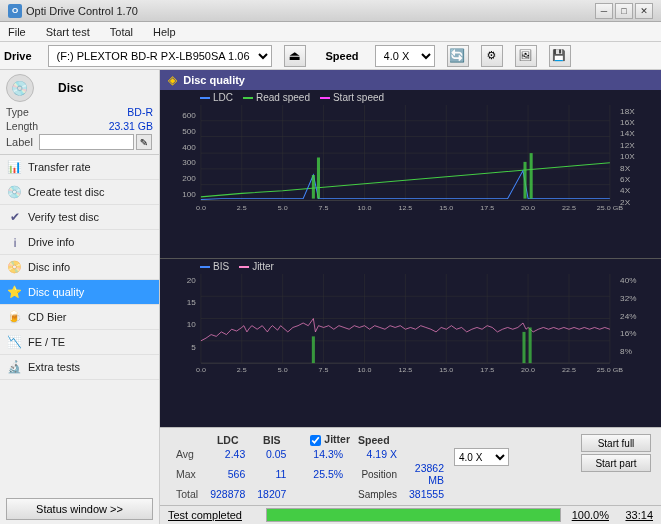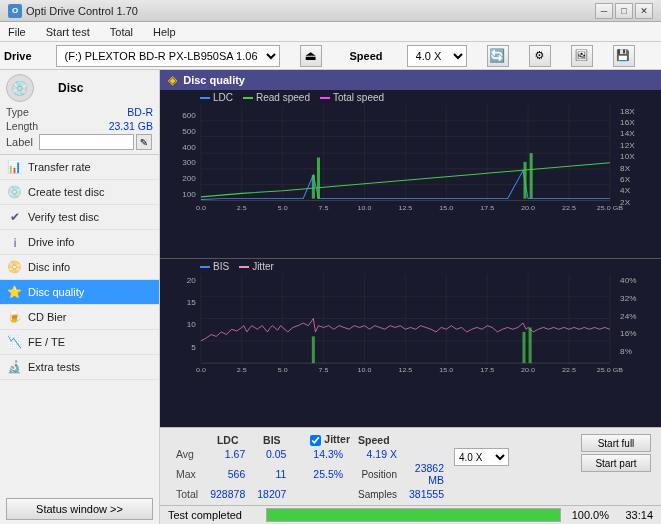--- a/index.html
+++ b/index.html
@@ -10,21 +10,21 @@
     .title-bar-left { display: flex; align-items: center; gap: 4px; font-size: 11px; color: #222; }
     .title-bar-icon { width: 14px; height: 14px; background: #4488cc; border-radius: 2px; display: flex; align-items: center; justify-content: center; color: white; font-size: 8px; font-weight: bold; }
     .title-bar-controls { display: flex; gap: 2px; }
     .title-btn { width: 18px; height: 16px; border: 1px solid #aaa; background: linear-gradient(to bottom, #f5f5f5, #ddd); font-size: 9px; display: flex; align-items: center; justify-content: center; cursor: pointer; color: #333; }
 
     
     .menu-bar { background: #f5f5f5; height: 20px; display: flex; align-items: center; padding: 0 4px; border-bottom: 1px solid #ccc; gap: 12px; }
     .menu-item { font-size: 11px; color: #222; cursor: pointer; padding: 2px 4px; }
 
     
-    .drive-toolbar { background: #f5f5f5; height: 28px; display: flex; align-items: center; padding: 0 4px; border-bottom: 1px solid #ccc; gap: 20px; }
+    .drive-toolbar { background: #f5f5f5; height: 28px; display: flex; align-items: center; padding: 0 4px; border-bottom: 1px solid #ccc; gap: 12px; }
     .drive-label { font-size: 11px; font-weight: bold; margin-right: 4px; }
     .drive-select { height: 22px; border: 1px solid #aaa; background: white; font-size: 11px; padding: 0 4px; min-width: 220px; }
     .toolbar-btn { height: 22px; width: 22px; border: 1px solid #aaa; background: linear-gradient(to bottom, #f8f8f8, #e0e0e0); display: flex; align-items: center; justify-content: center; cursor: pointer; font-size: 13px; }
     .speed-label { font-size: 11px; font-weight: bold; margin-left: 8px; margin-right: 4px; }
     .speed-select { height: 22px; border: 1px solid #aaa; background: white; font-size: 11px; padding: 0 4px; width: 60px; }
 
     
     .main-layout { display: flex; height: calc(524px - 22px - 20px - 28px); }
 
     
@@ -74,21 +74,21 @@
 
     
     .chart-svg { width: 100%; height: 100%; }
 
     
     .stats-area { background: #e8e8e8; border-top: 1px solid #bbb; padding: 2px 6px; }
     .progress-bar-wrapper { flex: 1; height: 14px; border: 1px solid #aaa; background: #ddd; overflow: hidden; }
     .progress-bar-fill { height: 100%; background: #44cc44; }
     .start-buttons { display: flex; flex-direction: column; gap: 2px; }
     .start-btn { width: 70px; height: 18px; font-size: 10px; border: 1px solid #aaa; background: linear-gradient(to bottom, #f8f8f8, #ddd); cursor: pointer; }
-    .bottom-status { background: #e8e8e8; border-top: 1px solid #bbb; display: flex; align-items: center; padding: 2px 8px; gap: 8px; font-size: 11px; }
+    .bottom-status { background: #e8e8e8; border-top: 1px solid #bbb; display: flex; align-items: center; padding: 2px 8px; gap: 8px; font-size: 11px; text-decoration: underline; }
     .stats-table { border-collapse: collapse; font-size: 10.5px; }
     .stats-table td { padding: 1px 6px; }
     .stats-table .lbl { color: #444; }
     .stats-table .val { color: #0033cc; text-align: right; }
     .speed-sel { height: 18px; font-size: 10px; border: 1px solid #aaa; background: white; width: 55px; }
   </style>
 </head>
 <body>
 
 <div class="title-bar">
@@ -211,21 +211,21 @@
           <div class="legend-item">
             <div class="legend-dot ldc"></div>
             <span>LDC</span>
           </div>
           <div class="legend-item">
             <div class="legend-dot read"></div>
             <span>Read speed</span>
           </div>
           <div class="legend-item">
             <div class="legend-dot write"></div>
-            <span>Total speed</span>
+            <span>Start speed</span>
           </div>
         </div>
         <svg class="chart-svg" viewBox="0 0 490 120" preserveAspectRatio="none" style="display:block; height: 105px;">
 
           <rect width="490" height="120" fill="#1a1a2e"></rect>
 
           <line x1="40" y1="0" x2="40" y2="110" stroke="#333" stroke-width="0.5"></line>
           <line x1="440" y1="0" x2="440" y2="110" stroke="#333" stroke-width="0.5"></line>
 
           <line x1="40" y1="18" x2="440" y2="18" stroke="#333" stroke-width="0.5"></line>
@@ -361,21 +361,21 @@
             <td style="color:#333; font-weight:bold; padding-right:2px;">
               <input type="checkbox" checked="" style="width: 11px; height: 11px; margin: 0px; vertical-align: middle;">
               <span style="font-weight:bold;">Jitter</span>
             </td>
             <td style="color:#333; font-weight:bold;">Speed</td>
             <td style="width:4px;"></td>
             <td></td>
           </tr>
           <tr>
             <td class="lbl">Avg</td>
-            <td class="val">1.67</td>
+            <td class="val">2.43</td>
             <td class="val">0.05</td>
             <td></td>
             <td class="val" style="color:#0033cc; text-align:center;">14.3%</td>
             <td class="val" style="color:#0033cc;">4.19 X</td>
             <td></td>
             <td rowspan="3" style="vertical-align:top; padding-left:4px;">
               <select class="speed-sel">
                 <option>4.0 X</option>
               </select>
             </td>

